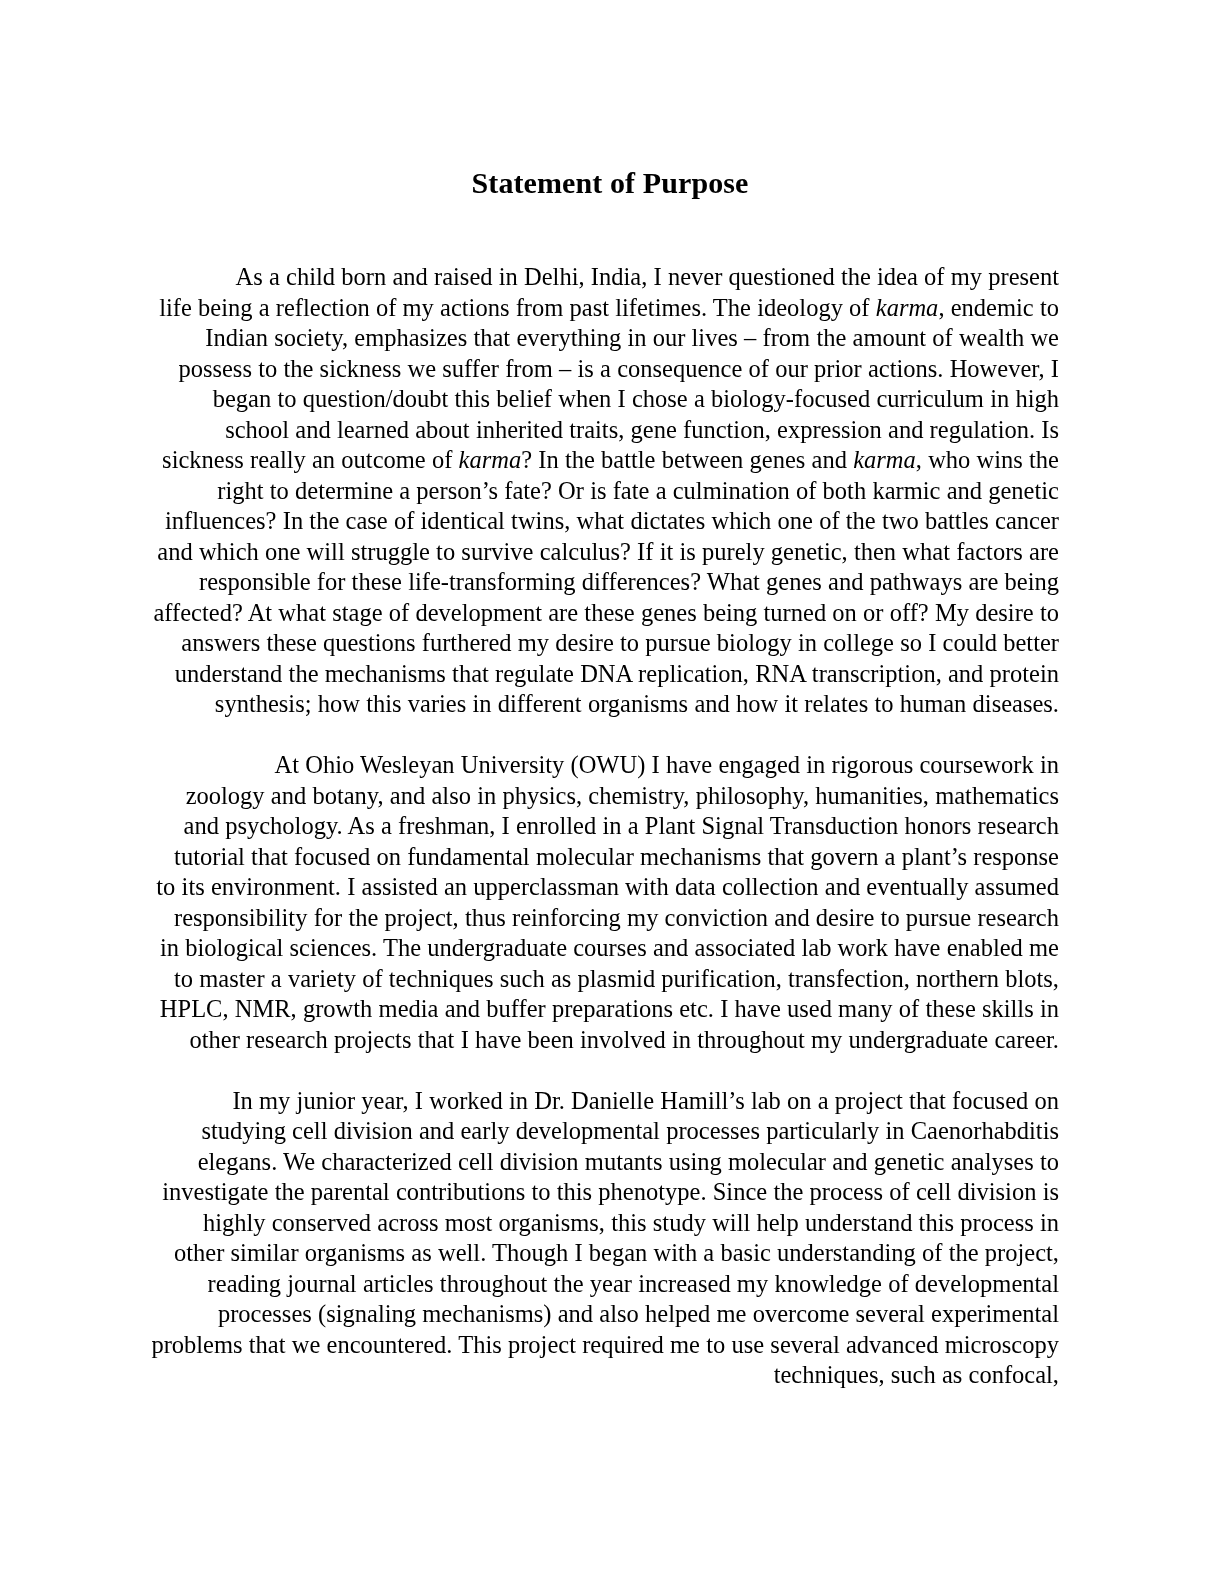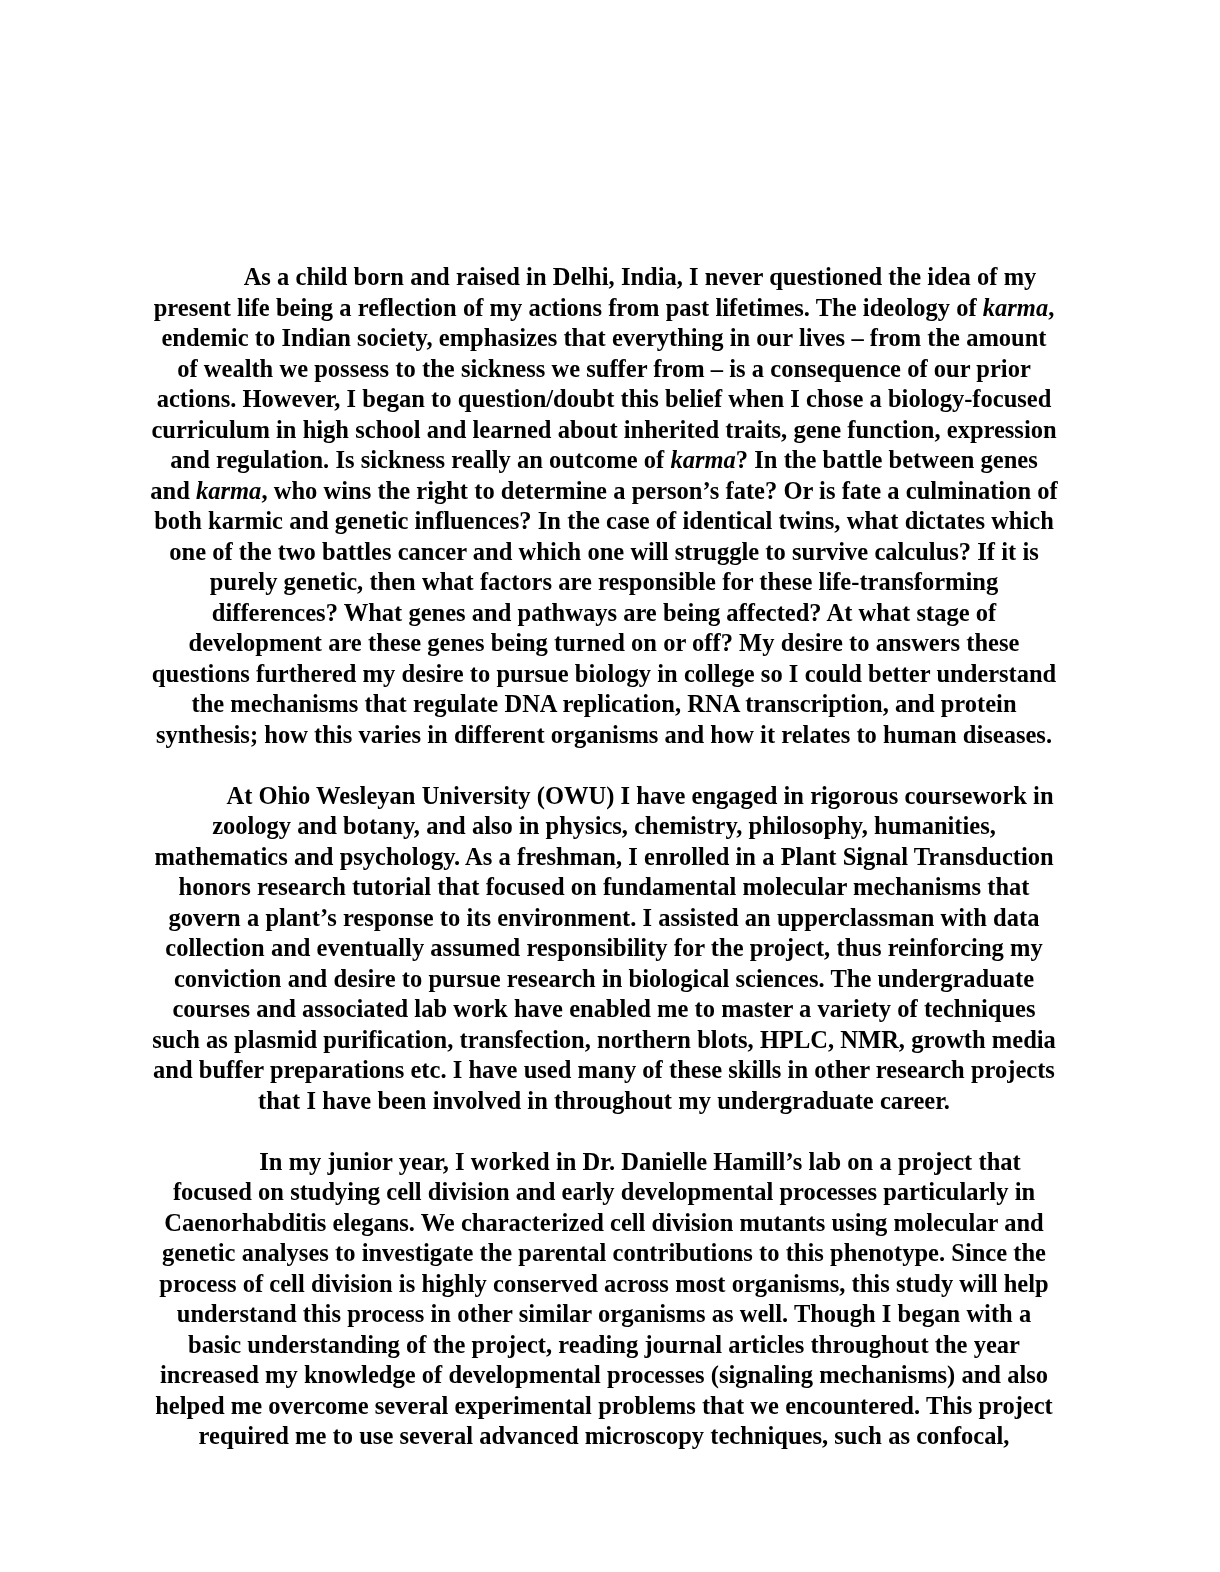--- a/index.html
+++ b/index.html
@@ -35,38 +35,38 @@
     position: absolute;
     left: 149px;
     top: 262px;
     width: 910px;
   }
   .para {
     margin: 0 0 30.5px 0;
     text-indent: 72px;
     font-size: 24.5px;
     line-height: 30.5px;
-    text-align: center;
+    text-align: right;
     word-spacing: 0.1px;
     hyphens: none;
-    font-weight: bold;
     -webkit-hyphens: none;
   }
   .para:last-child {
     margin-bottom: 8px;
   }
   .para em {
     font-style: italic;
   }
 </style>
 </head>
 <body>
 
 <div class="page">
 
+  <h1 class="doc-title">Statement of Purpose</h1>
 
   <div class="body-block">
 
     <p class="para"><span>As a child born and raised in Delhi, India, I never questioned the idea of my present life being a reflection of my actions from past lifetimes. The ideology of </span><em>karma</em><span>, endemic to Indian society, emphasizes that everything in our lives – from the amount of wealth we possess to the sickness we suffer from – is a consequence of our prior actions. However, I began to question/doubt this belief when I chose a biology-focused curriculum in high school and learned about inherited traits, gene function, expression and regulation. Is sickness really an outcome of </span><em>karma</em><span>? In the battle between genes and </span><em>karma</em><span>, who wins the right to determine a person’s fate? Or is fate a culmination of both karmic and genetic influences? In the case of identical twins, what dictates which one of the two battles cancer and which one will struggle to survive calculus? If it is purely genetic, then what factors are responsible for these life-transforming differences? What genes and pathways are being affected? At what stage of development are these genes being turned on or off? My desire to answers these questions furthered my desire to pursue biology in college so I could better understand the mechanisms that regulate DNA replication, RNA transcription, and protein synthesis; how this varies in different organisms and how it relates to human diseases.</span></p>
     <p class="para"><span>At Ohio Wesleyan University (OWU) I have engaged in rigorous coursework in zoology and botany, and also in physics, chemistry, philosophy, humanities, mathematics and psychology. As a freshman, I enrolled in a Plant Signal Transduction honors research tutorial that focused on fundamental molecular mechanisms that govern a plant’s response to its environment. I assisted an upperclassman with data collection and eventually assumed responsibility for the project, thus reinforcing my conviction and desire to pursue research in biological sciences. The undergraduate courses and associated lab work have enabled me to master a variety of techniques such as plasmid purification, transfection, northern blots, HPLC, NMR, growth media and buffer preparations etc. I have used many of these skills in other research projects that I have been involved in throughout my undergraduate career.</span></p>
     <p class="para"><span>In my junior year, I worked in Dr. Danielle Hamill’s lab on a project that focused on studying cell division and early developmental processes particularly in Caenorhabditis elegans. We characterized cell division mutants using molecular and genetic analyses to investigate the parental contributions to this phenotype. Since the process of cell division is highly conserved across most organisms, this study will help understand this process in other similar organisms as well. Though I began with a basic understanding of the project, reading journal articles throughout the year increased my knowledge of developmental processes (signaling mechanisms) and also helped me overcome several experimental problems that we encountered. This project required me to use several advanced microscopy techniques, such as confocal,</span></p>
 
   </div>
 
 </div>

